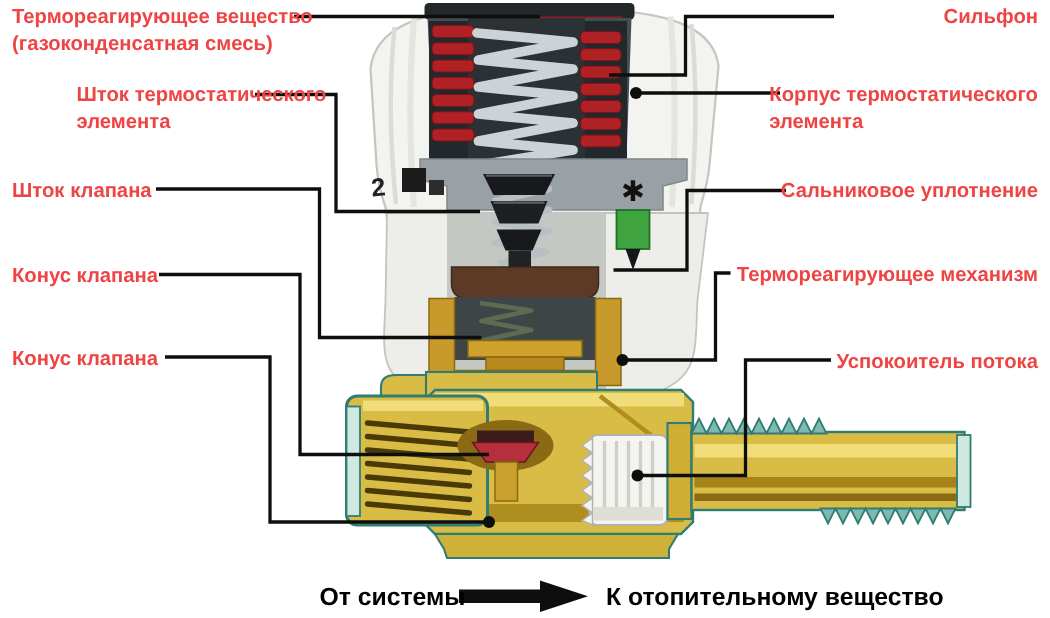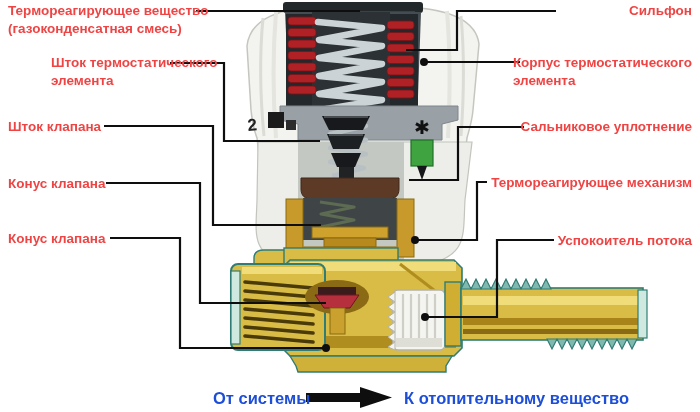--- a/index.html
+++ b/index.html
@@ -1,21 +1,21 @@
 <!DOCTYPE html>
 <html><head>
 <meta charset="utf-8">
 <style>
   html,body{margin:0;padding:0;background:#fff;}
   #stage{position:relative;width:700px;height:412px;background:#ffffff;overflow:hidden;
          font-family:"Liberation Sans",sans-serif;}
   .lbl{position:absolute;font:bold 13.5px/18px "Liberation Sans",sans-serif;color:#ef4444;white-space:nowrap;}
   .lbl .l{display:block;}
   .lbl.right{text-align:left;}
-  .flow{position:absolute;font:bold 16.5px/18px "Liberation Sans",sans-serif;color:#1d4ed8;white-space:nowrap;}
+  .flow{position:absolute;font:bold 16.5px/18px "Liberation Sans",sans-serif;color:#000000;white-space:nowrap;}
   svg{position:absolute;left:0;top:0;}
 </style>
 </head>
 <body>
 
 <div id="stage">
 
   <svg viewBox="0 0 700 412" width="700" height="412">
 
     <g>

